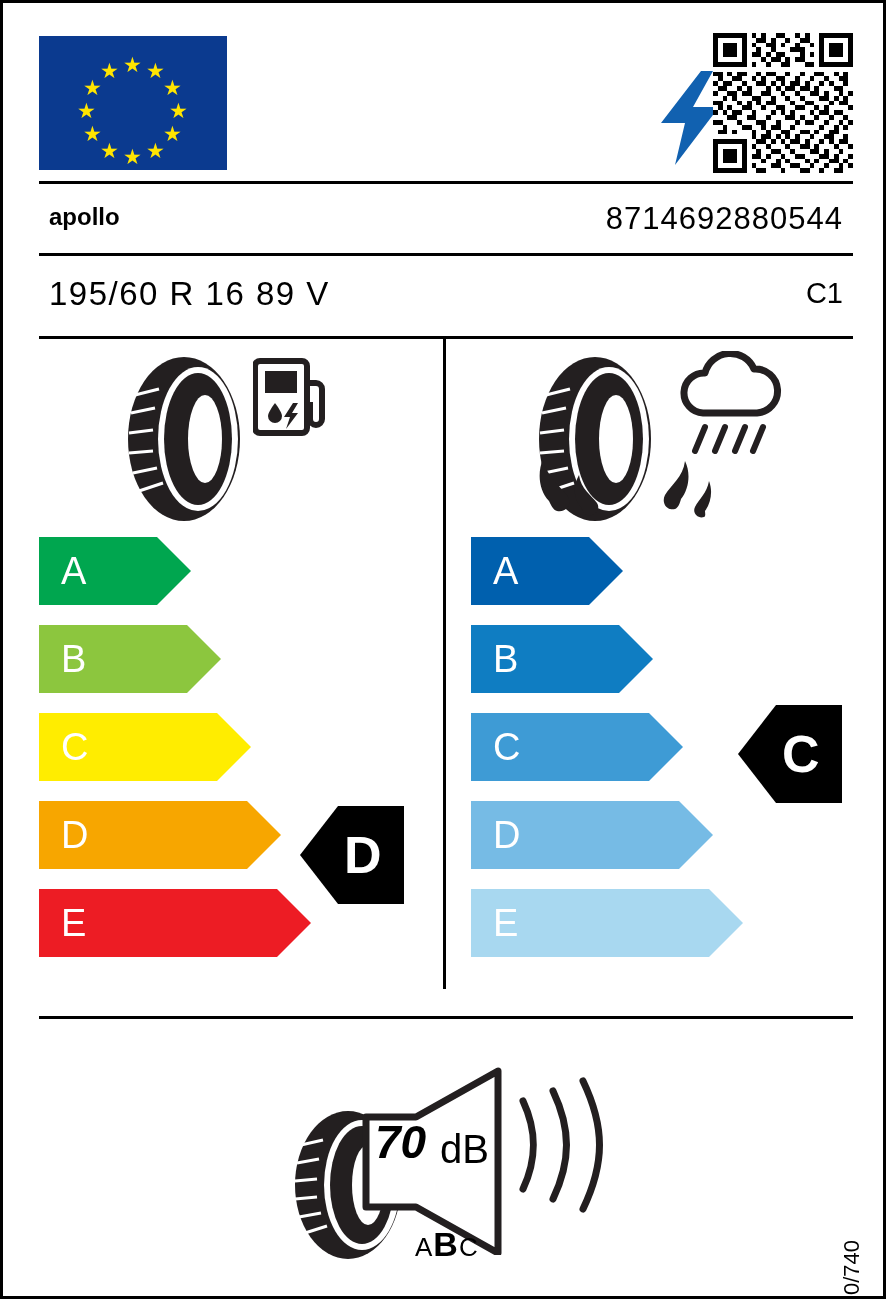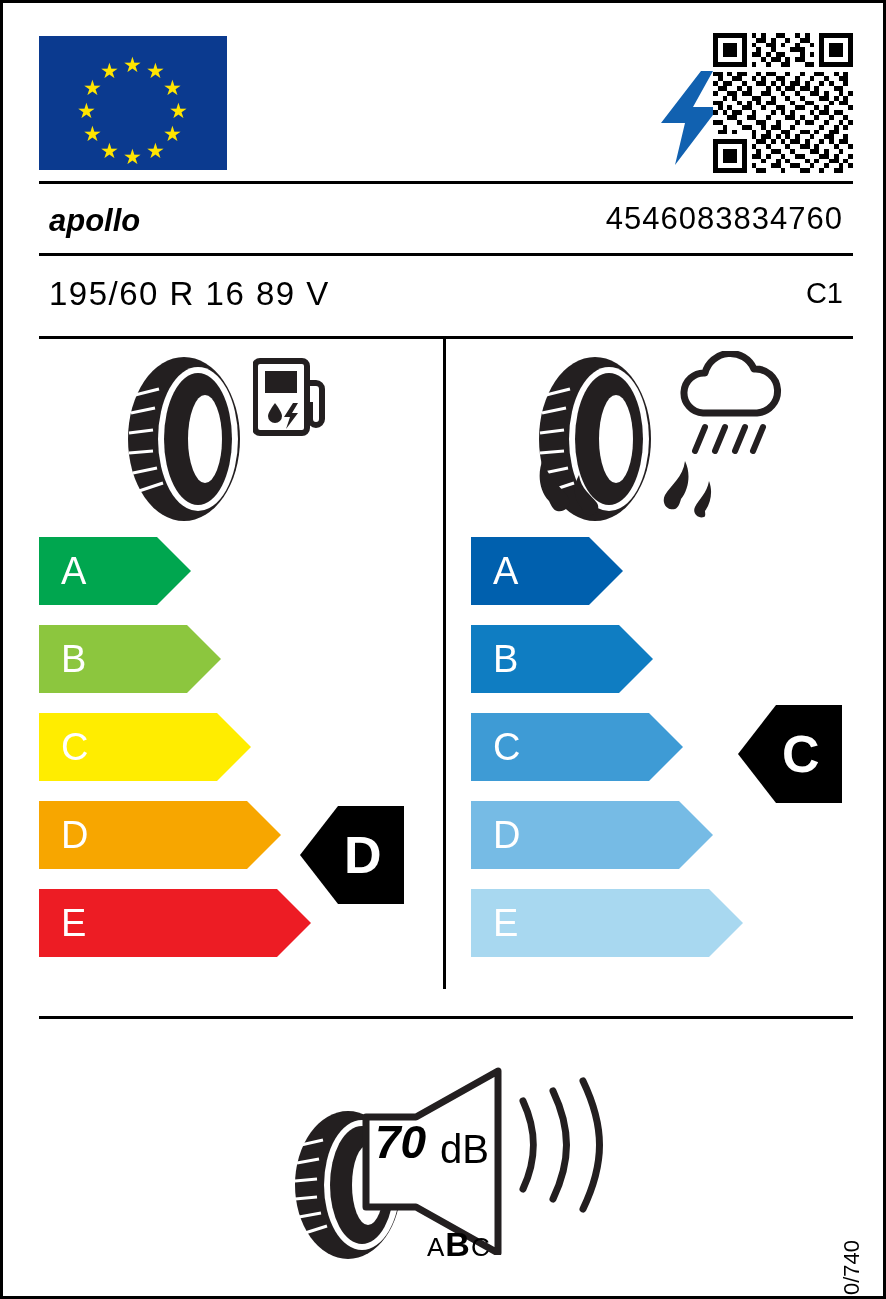--- a/index.html
+++ b/index.html
@@ -74,25 +74,24 @@
 
   
   .rule {
     position: absolute;
     background: #000;
   }
   .brand {
     position: absolute;
     left: 46px;
     top: 200px;
-    font-size: 31px;
+    font-size: 24px;
     font-weight: bold;
     color: #000;
     letter-spacing: 0px;
-    font-style: italic;
   }
   .ean {
     position: absolute;
     right: 40px;
     top: 198px;
     font-size: 31px;
     color: #000;
     letter-spacing: 1px;
   }
   .tyre-size {
@@ -201,21 +200,20 @@
   .db-unit {
     position: absolute;
     font-size: 40px;
     color: #000;
   }
   .noise-classes {
     position: absolute;
     font-size: 26px;
     color: #000;
     letter-spacing: 1px;
-    margin-left: 12px;
   }
   .noise-classes b {
     font-size: 34px;
   }
   .year {
     position: absolute;
     right: 18px;
     bottom: 56px;
     font-size: 22px;
     color: #000;
@@ -476,21 +474,21 @@
       </g>
     </svg>
   </div>
 
   <div class="rule" style="left:36px; top:178px; width:814px; height:3px;"></div>
   <div class="rule" style="left:36px; top:250px; width:814px; height:3px;"></div>
   <div class="rule" style="left:36px; top:333px; width:814px; height:3px;"></div>
   <div class="rule" style="left:36px; top:1013px; width:814px; height:3px;"></div>
 
   <div class="brand">apollo</div>
-  <div class="ean">4546083834760</div>
+  <div class="ean">8714692880544</div>
   <div class="tyre-size">195/60 R 16 89 V</div>
   <div class="tyre-class">C1</div>
 
   <div class="divider-v"></div>
 
   <svg class="pictogram" style="left:122px; top:352px; width:118px; height:168px;" viewBox="0 0 118 168">
     <ellipse cx="59" cy="84" rx="56" ry="82" fill="#231f20"></ellipse>
     <ellipse cx="73" cy="84" rx="40" ry="72" fill="#fff"></ellipse>
     <ellipse cx="73" cy="84" rx="34" ry="66" fill="#231f20"></ellipse>
     <ellipse cx="80" cy="84" rx="17" ry="44" fill="#fff"></ellipse>

